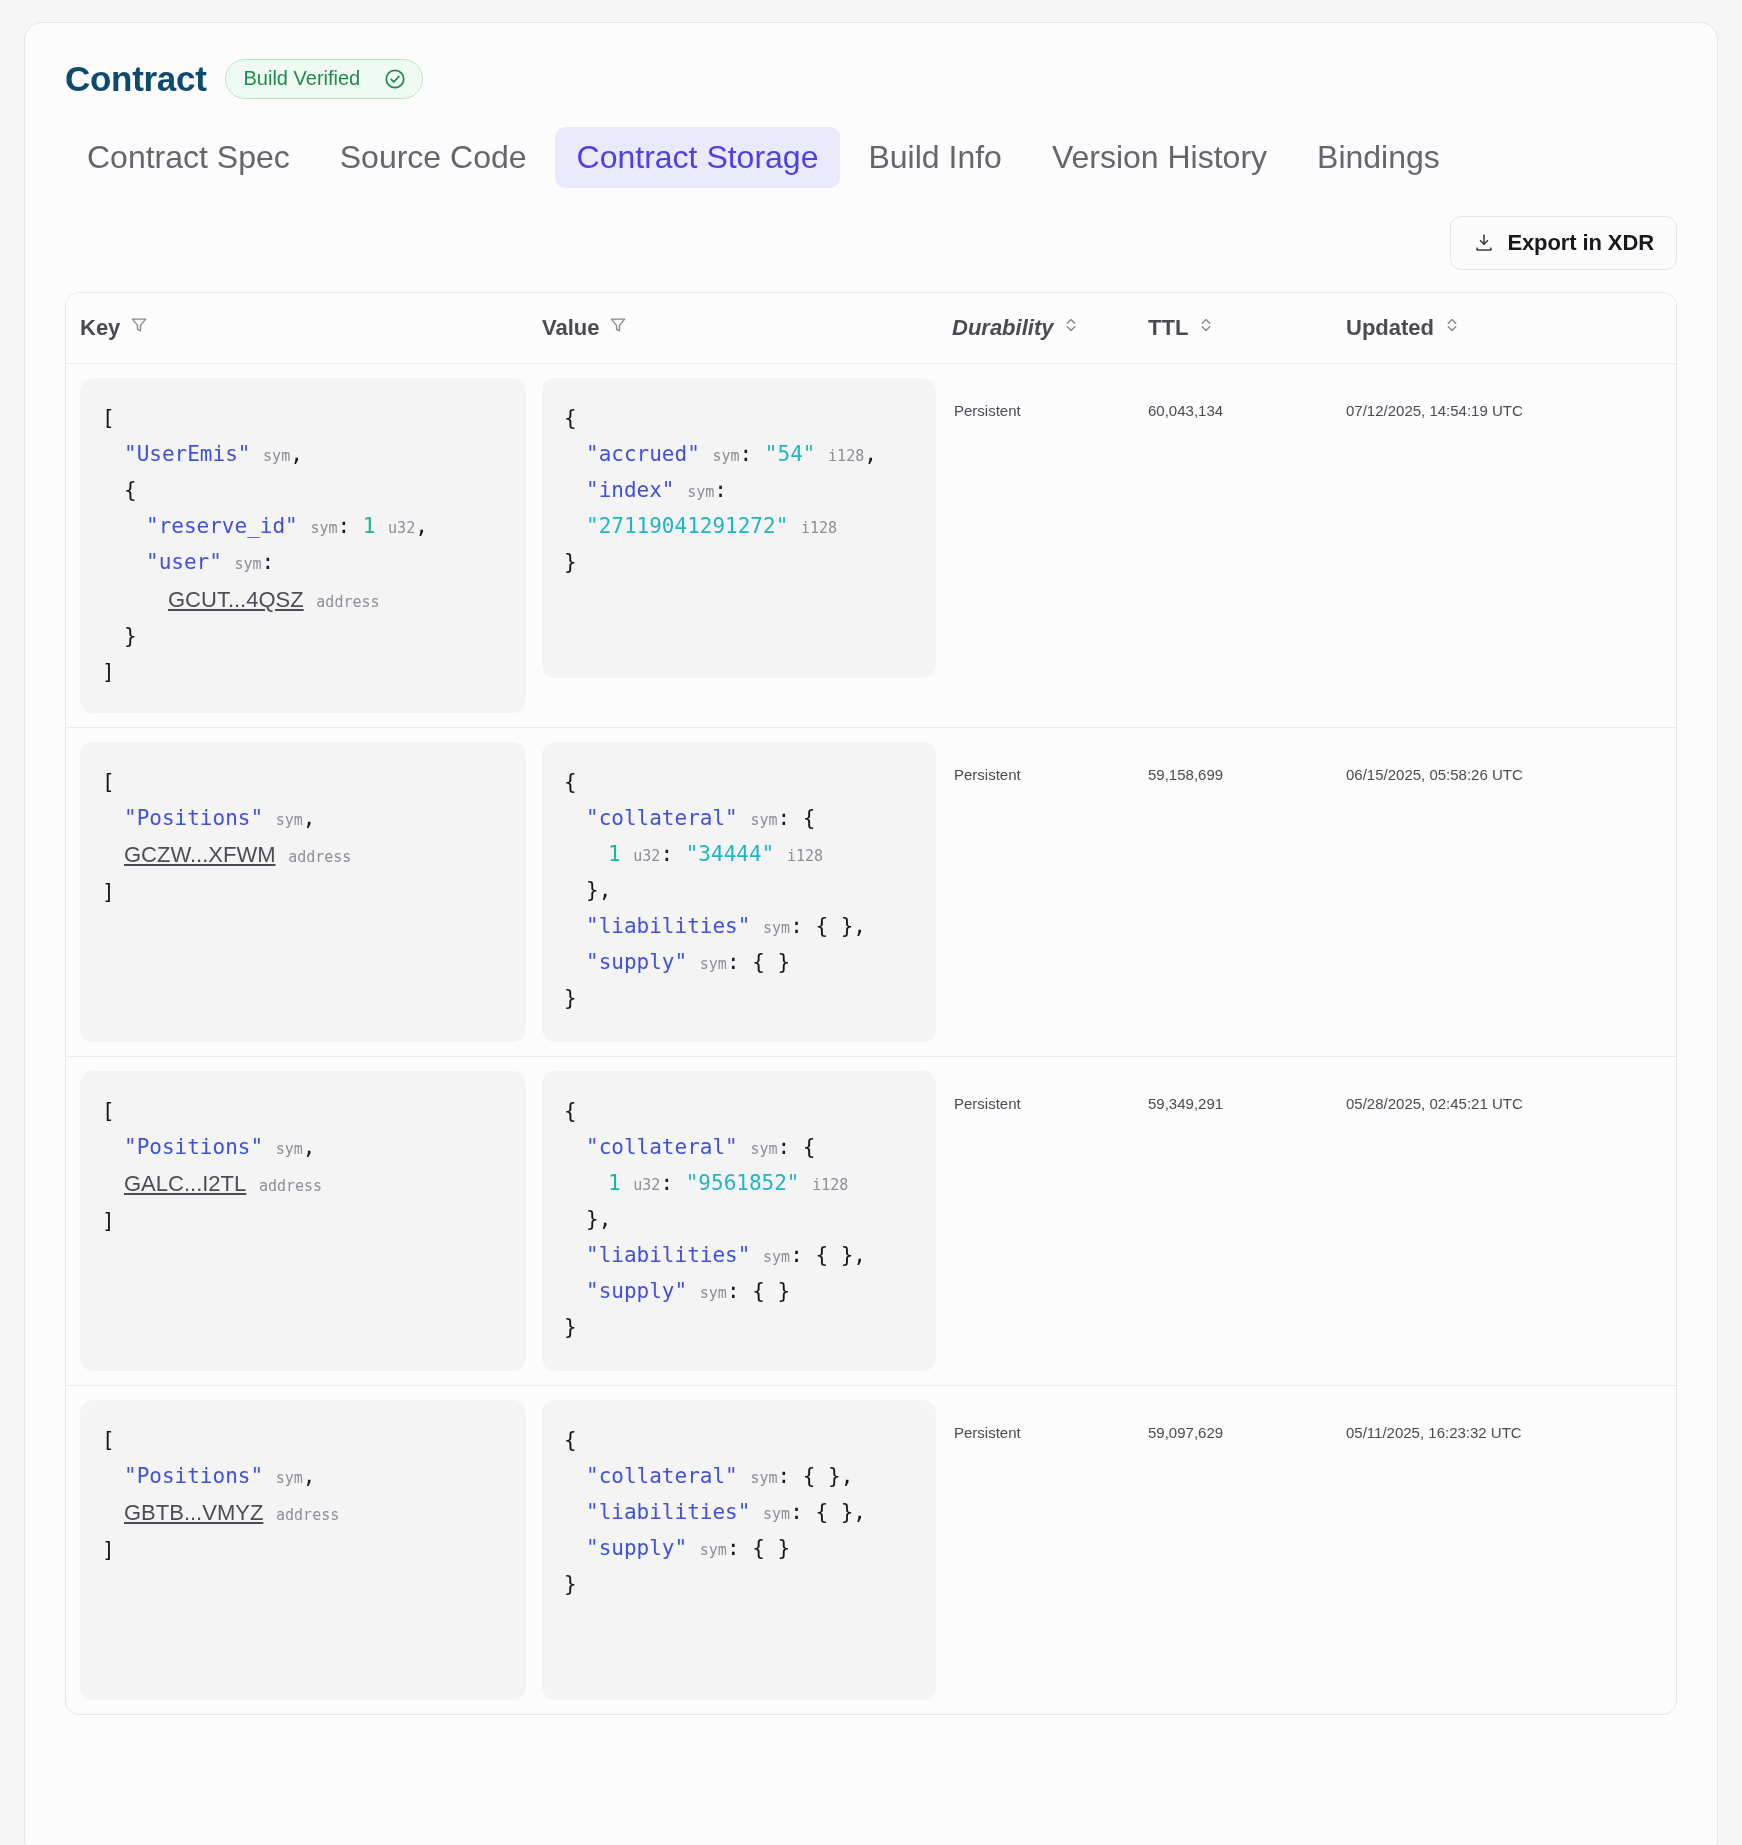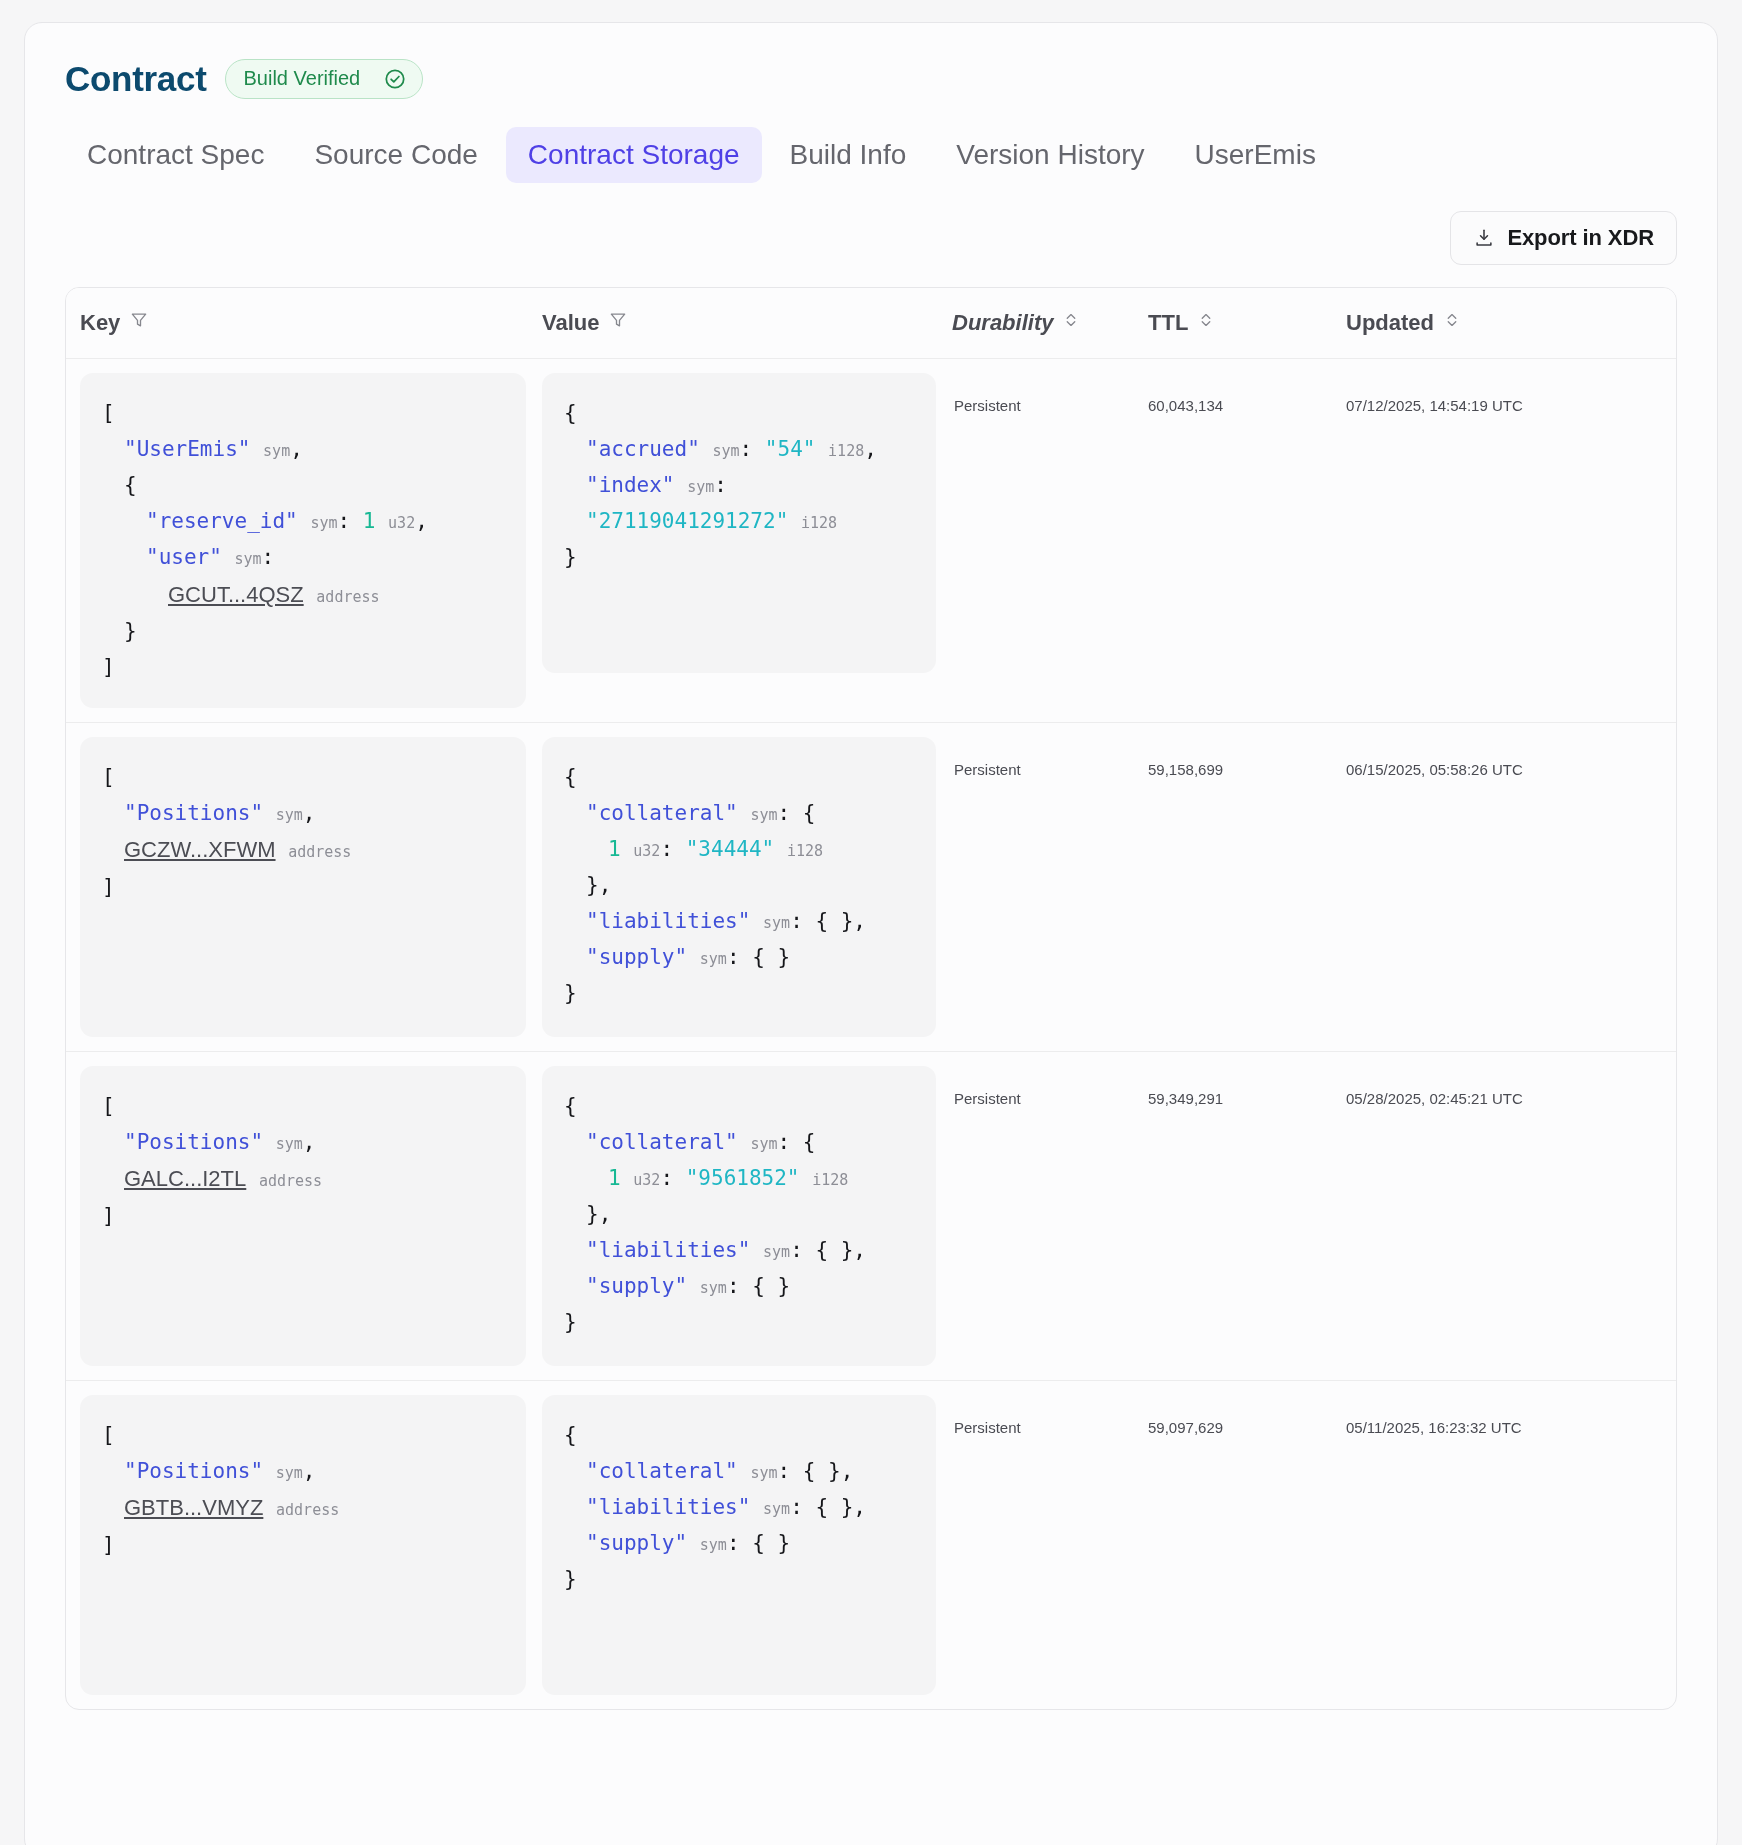--- a/index.html
+++ b/index.html
@@ -45,21 +45,21 @@
   }
   .badge svg { display: block; }
 
   
   .tabs {
     display: flex; align-items: center;
     gap: 6px;
     margin-top: 28px;
   }
   .tab {
-    font-size: 28px;
+    font-size: 32px;
     color: #65666d;
     padding: 12px 22px;
     border-radius: 10px;
     white-space: nowrap;
     cursor: pointer;
     background: transparent;
     border: 0;
     font-family: inherit;
     text-align: right;
   }
@@ -171,21 +171,21 @@
         </span>
       </span>
     </div>
 
     <div class="tabs">
       <button class="tab">Contract Spec</button>
       <button class="tab">Source Code</button>
       <button class="tab active">Contract Storage</button>
       <button class="tab">Build Info</button>
       <button class="tab">Version History</button>
-      <button class="tab">UserEmis</button>
+      <button class="tab">Bindings</button>
     </div>
 
     <div class="exports">
       <button class="btn">
         <span>
           <svg width="22" height="22" viewBox="0 0 24 24" fill="none" stroke="#3a3b41" stroke-width="1.7" stroke-linecap="round" stroke-linejoin="round">
             <path d="M12 3.5v9.5"></path>
               <path d="M8.2 9.6L12 13.4l3.8-3.8"></path>
               <path d="M4.5 17.5v2.2h15v-2.2"></path>
           </svg>

